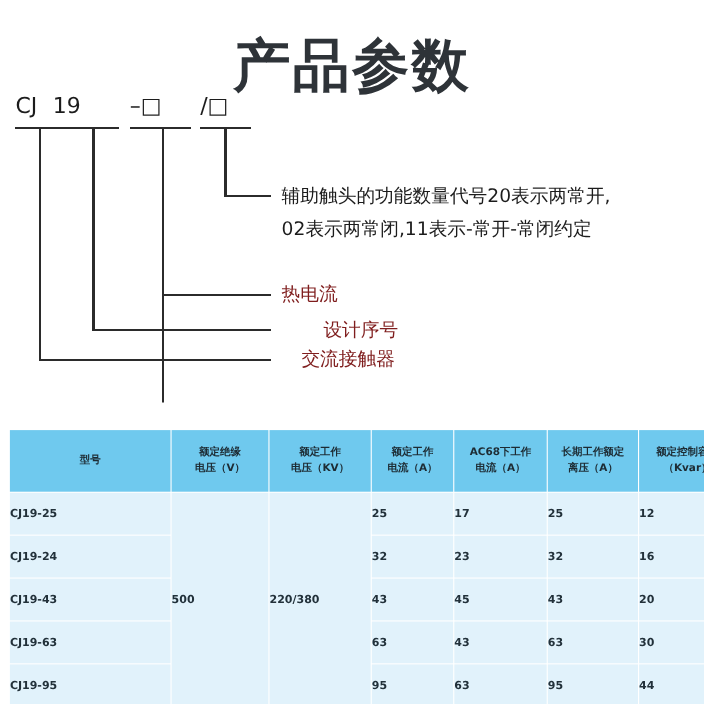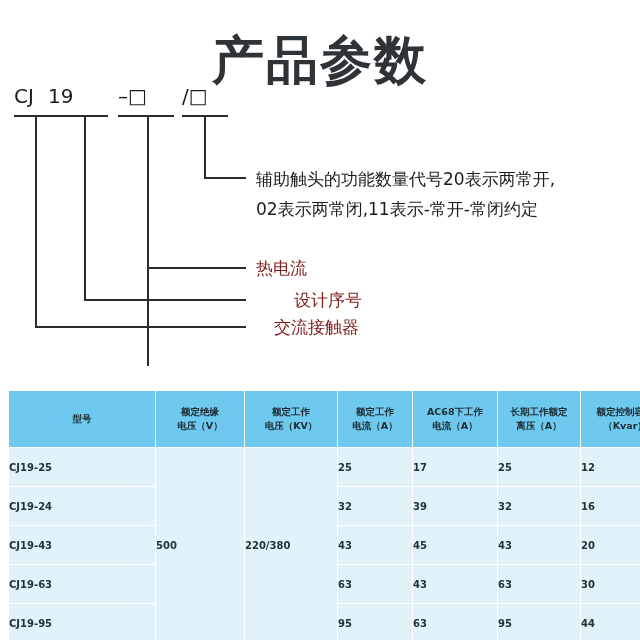--- a/index.html
+++ b/index.html
@@ -188,21 +188,21 @@
       <td rowspan="5">500</td>
       <td rowspan="5">220/380</td>
       <td>25</td>
       <td>17</td>
       <td>25</td>
       <td>12</td>
     </tr>
     <tr>
       <td class="model-cell">CJ19-24</td>
       <td>32</td>
-      <td>39</td>
+      <td>23</td>
       <td>32</td>
       <td>16</td>
     </tr>
     <tr>
       <td class="model-cell">CJ19-43</td>
       <td>43</td>
       <td>45</td>
       <td>43</td>
       <td>20</td>
     </tr>

